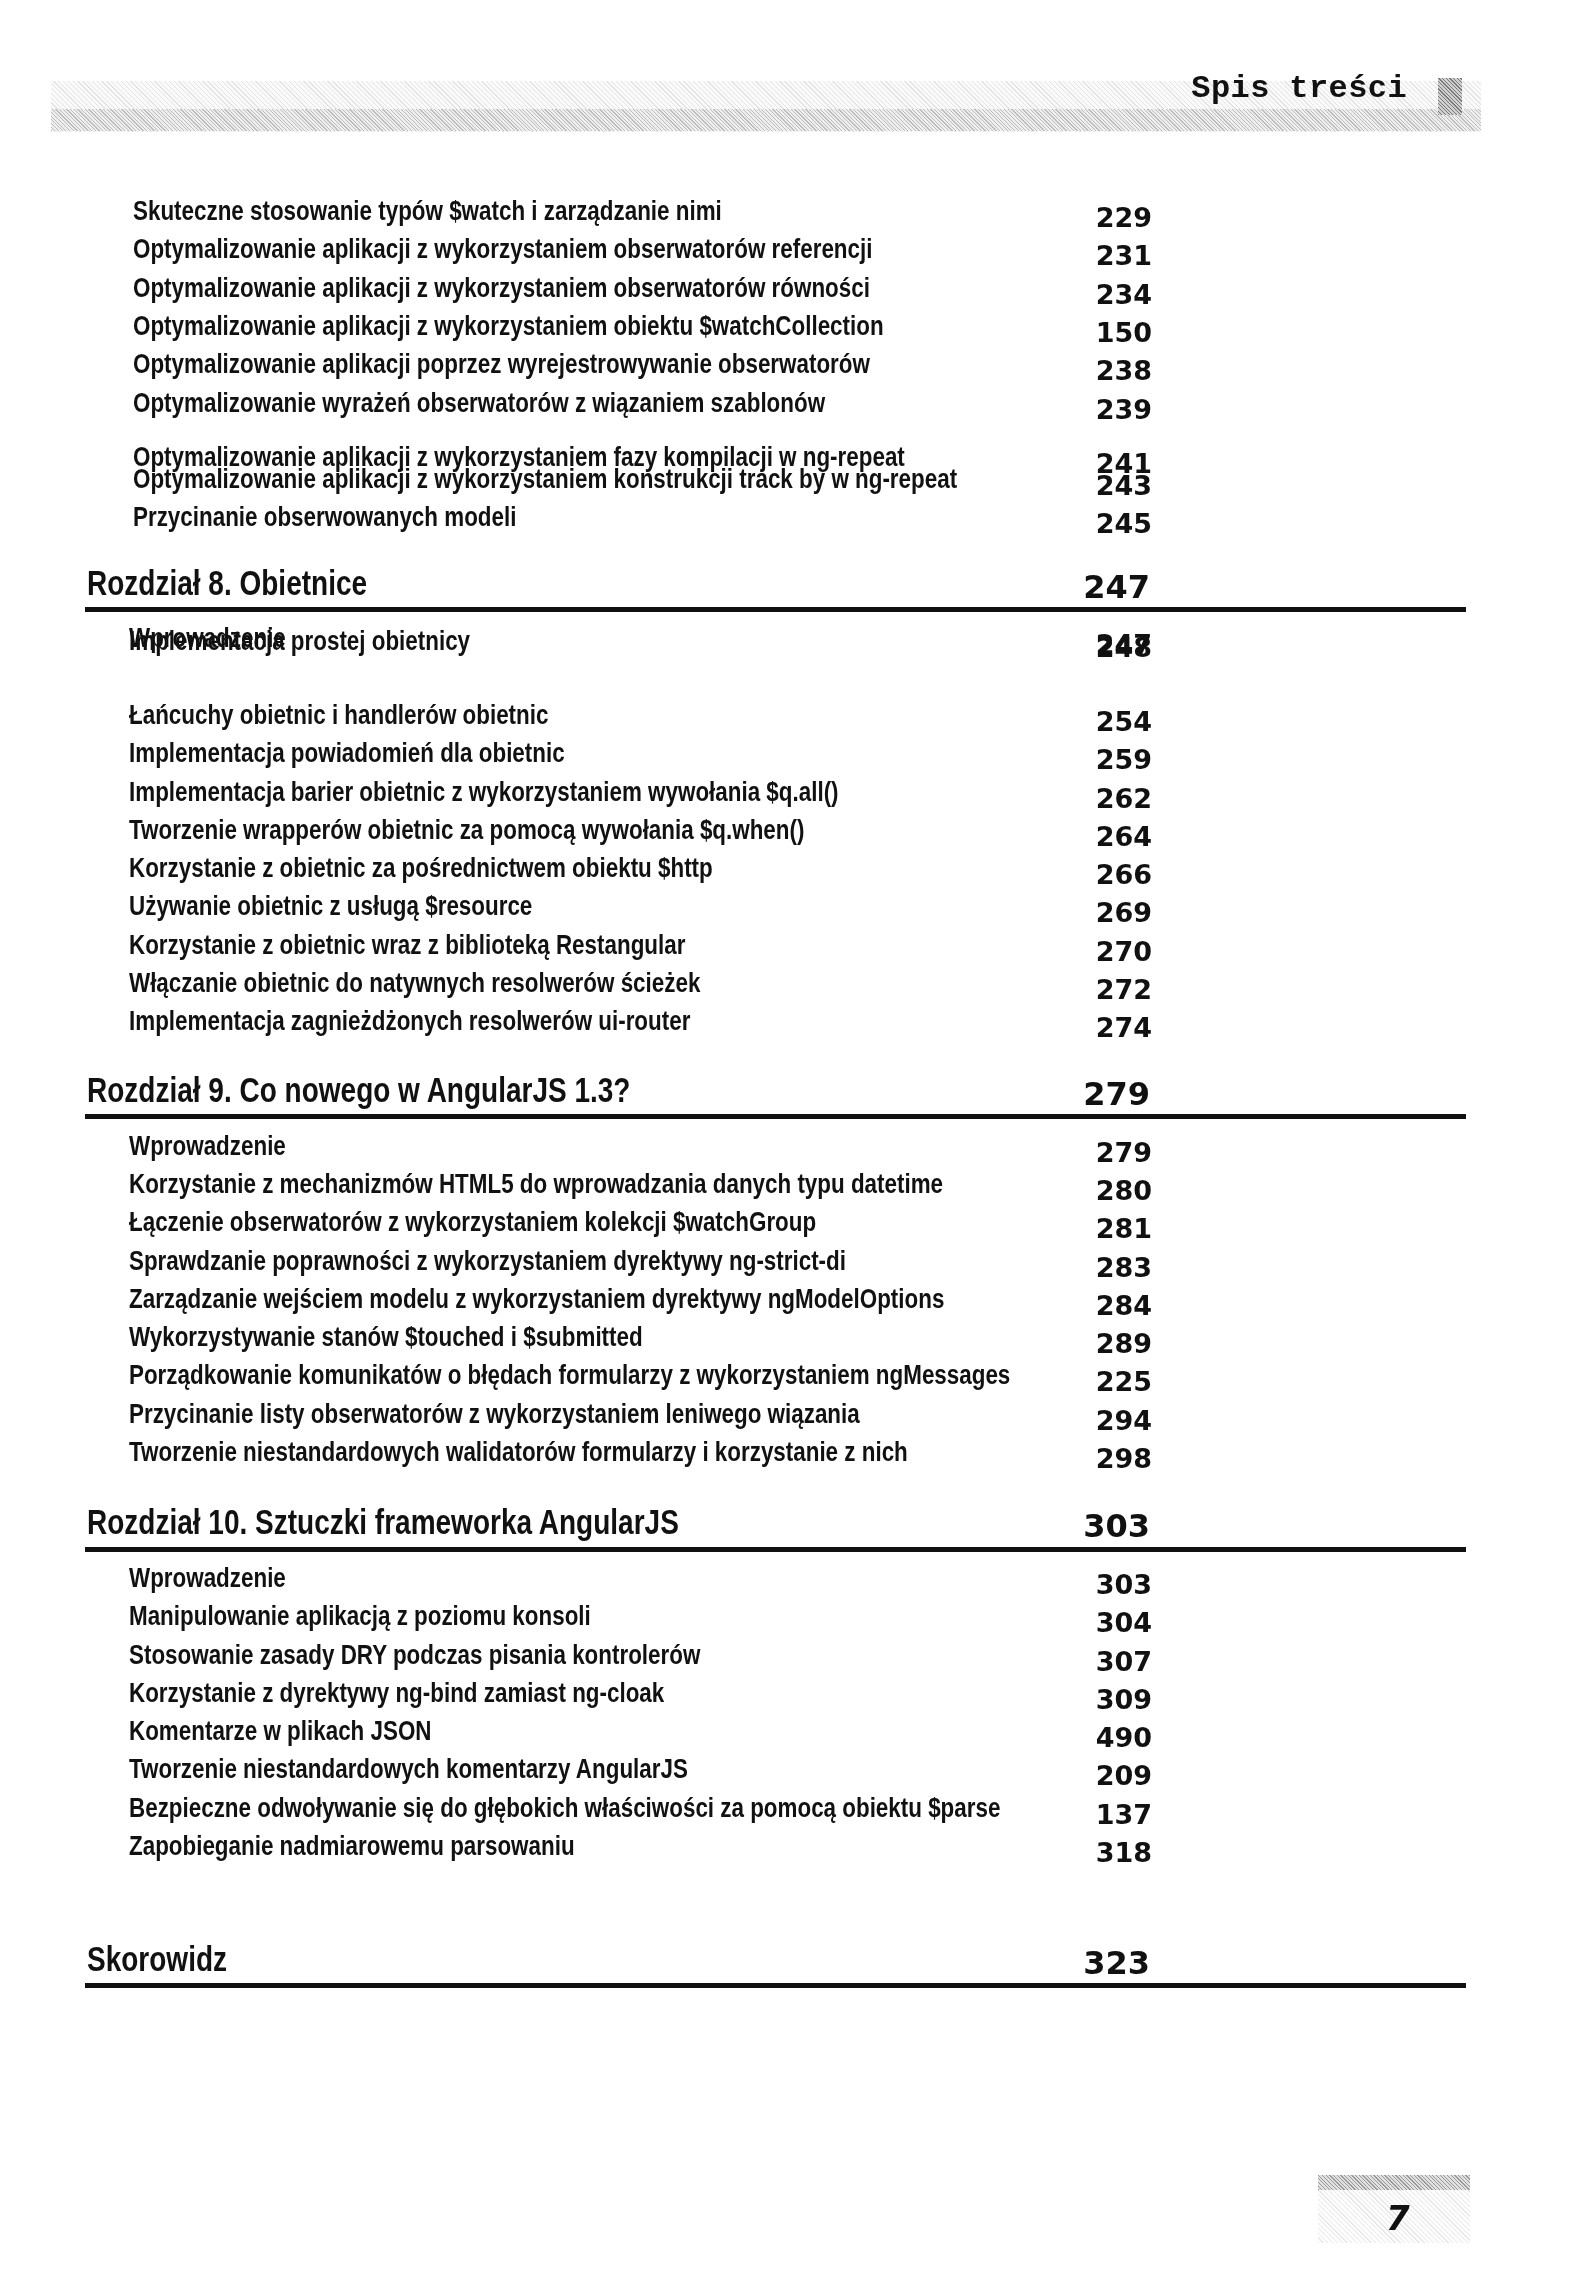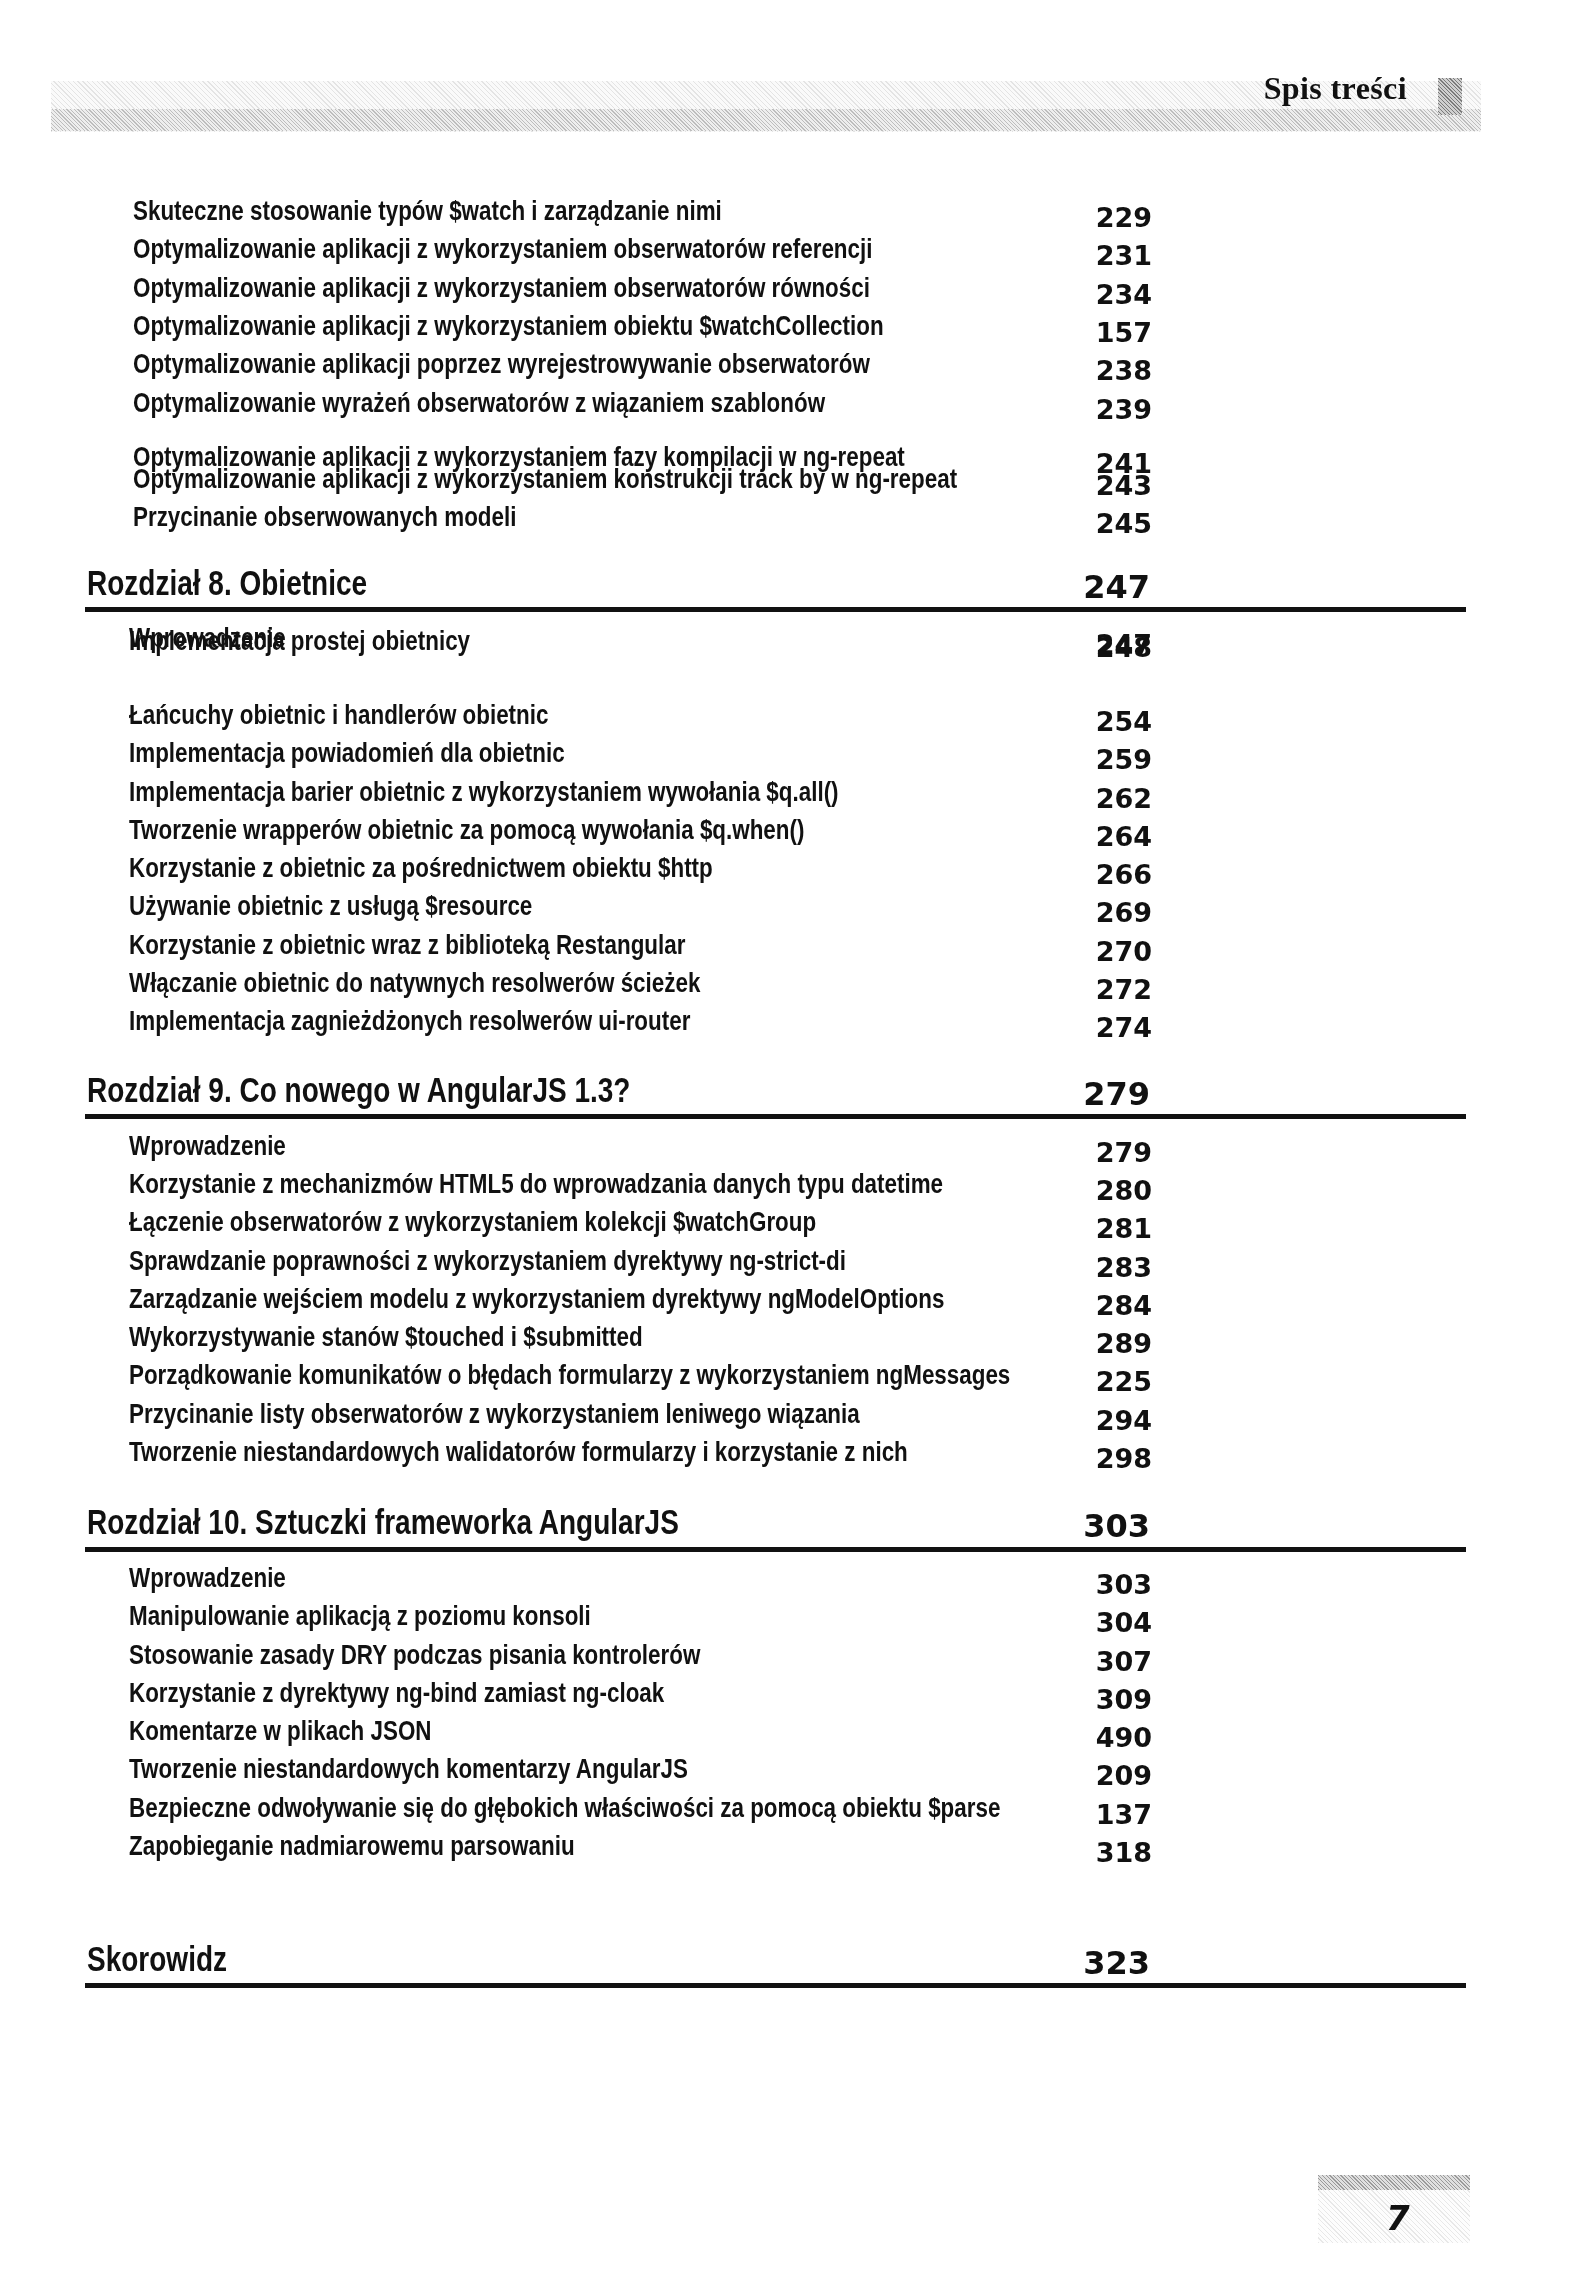--- a/index.html
+++ b/index.html
@@ -8,21 +8,21 @@
   .header-band {
     position: absolute; left: 51px; top: 81px; width: 1430px; height: 51px;
     background: repeating-linear-gradient(45deg, #e4e4e4 0 0.9px, #fafafa 0.9px 3.4px);
   }
   .header-band-dark {
     position: absolute; left: 51px; top: 109px; width: 1430px; height: 22px;
     background: repeating-linear-gradient(45deg, #bdbdbd 0 0.9px, #eeeeee 0.9px 2.6px);
   }
   .header-title {
     position: absolute; right: 186px; top: 70px; font-size: 32px; font-weight: bold;
-    font-family: Liberation Serif, serif; color: #111; letter-spacing: 0.4px;
+    font-family: Liberation Mono, monospace; color: #111; letter-spacing: 0.4px;
   }
   .header-marker {
     position: absolute; left: 1438px; top: 78px; width: 24px; height: 37px;
     background: repeating-linear-gradient(45deg, #7a7a7a 0 0.9px, #cfcfcf 0.9px 2.6px);
   }
 
   .entry, .chapter {
     position: absolute; left: 0; width: 1278px; height: 37px;
   }
   .entry .title {
@@ -75,21 +75,21 @@
 <div class="entry sec1" style="top:232px">
     <span class="title">Optymalizowanie aplikacji z wykorzystaniem obserwatorów referencji</span>
     <span class="page">231</span>
   </div>
 <div class="entry sec1" style="top:271px">
     <span class="title">Optymalizowanie aplikacji z wykorzystaniem obserwatorów równości</span>
     <span class="page">234</span>
   </div>
 <div class="entry sec1" style="top:309px">
     <span class="title">Optymalizowanie aplikacji z wykorzystaniem obiektu $watchCollection</span>
-    <span class="page">157</span>
+    <span class="page">150</span>
   </div>
 <div class="entry sec1" style="top:347px">
     <span class="title">Optymalizowanie aplikacji poprzez wyrejestrowywanie obserwatorów</span>
     <span class="page">238</span>
   </div>
 <div class="entry sec1" style="top:386px">
     <span class="title">Optymalizowanie wyrażeń obserwatorów z wiązaniem szablonów</span>
     <span class="page">239</span>
   </div>
 <div class="entry sec1" style="top:440px">

